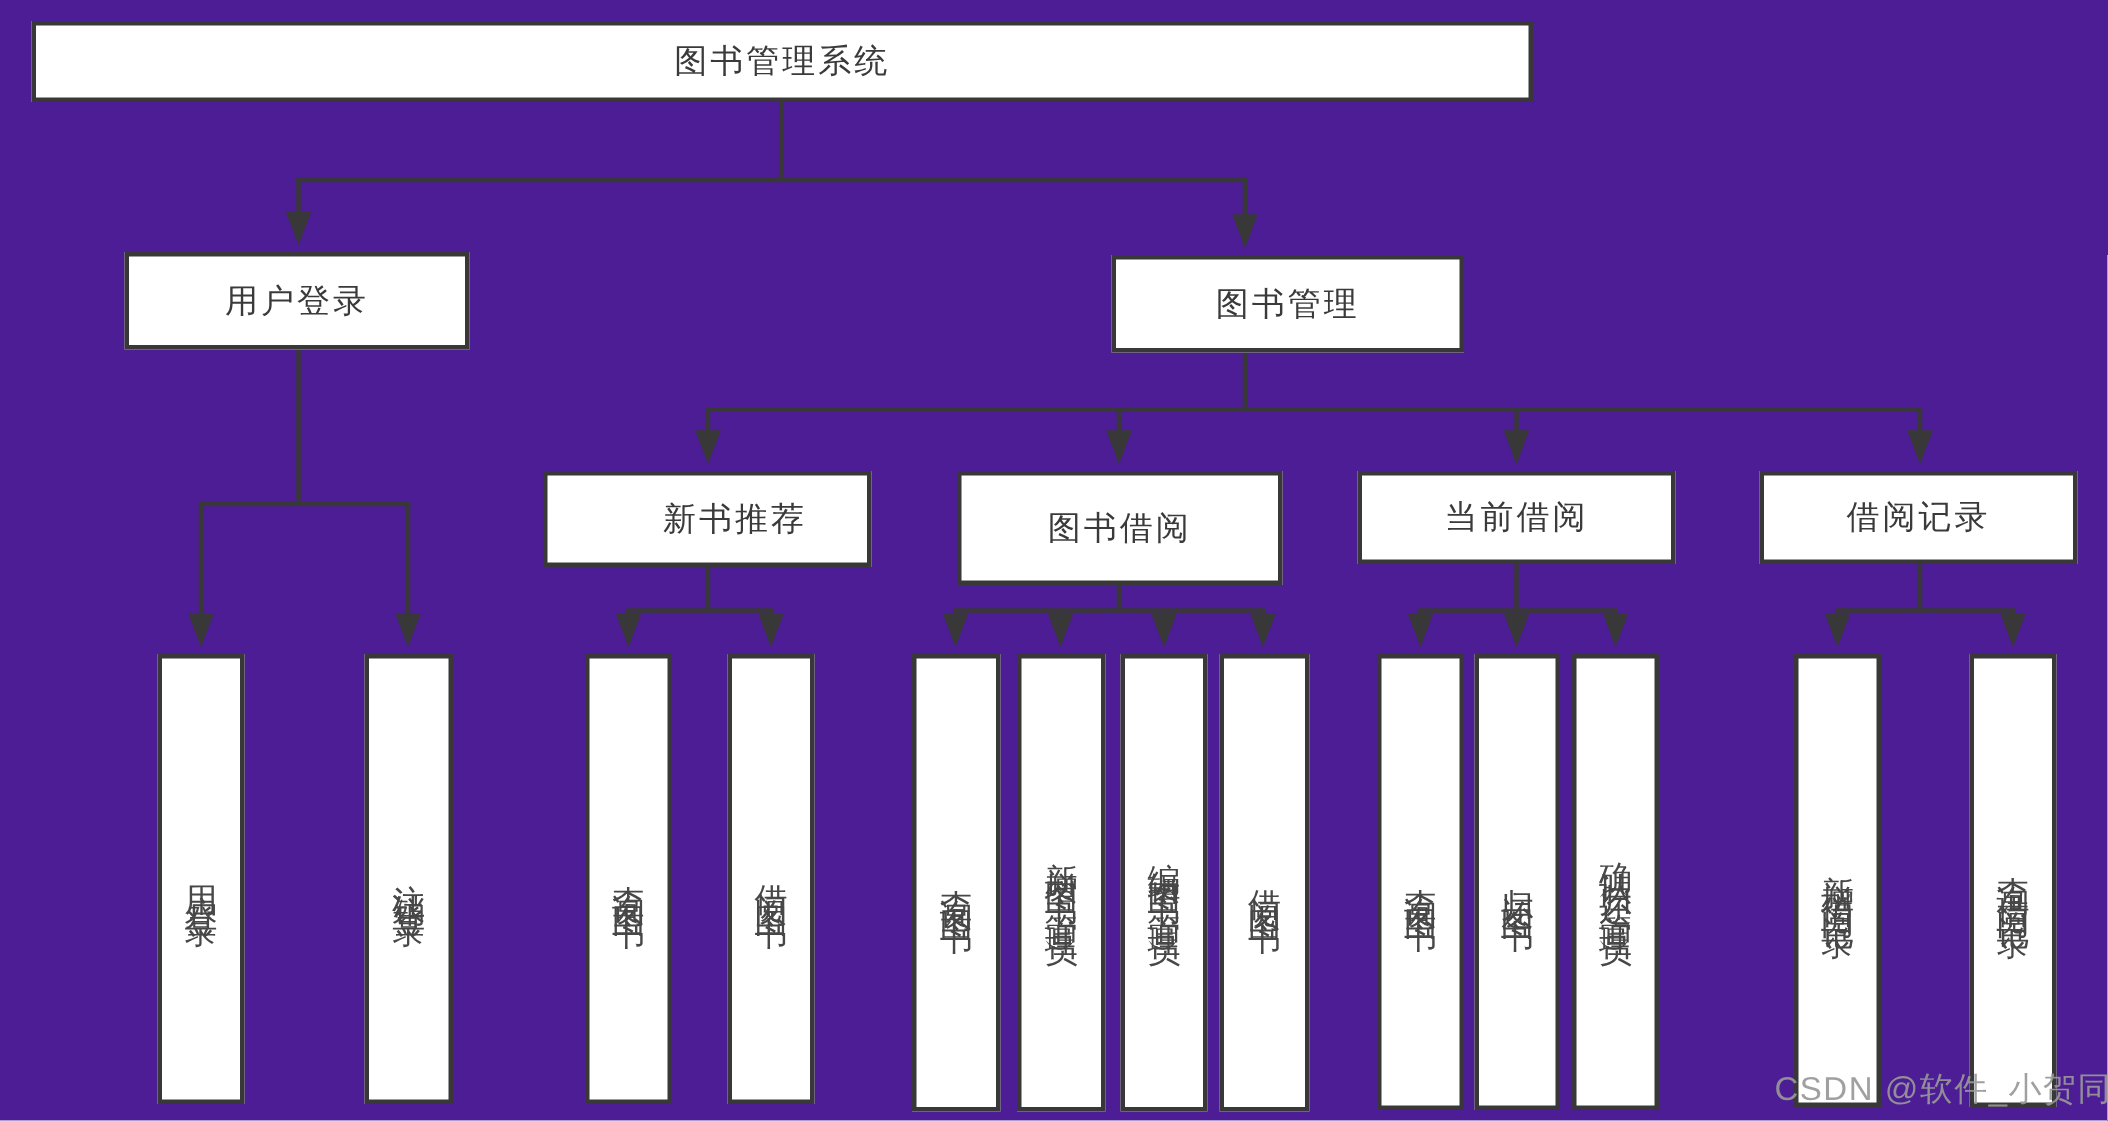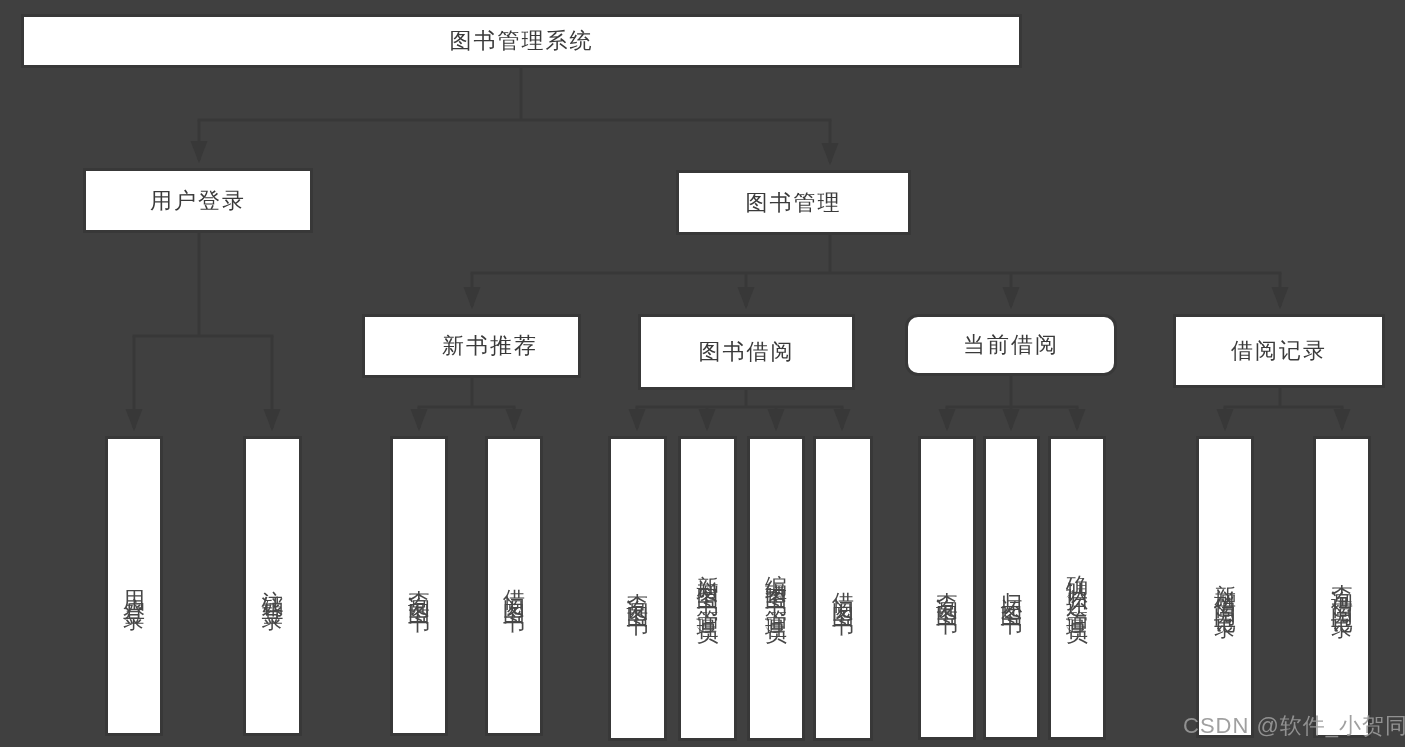--- a/index.html
+++ b/index.html
@@ -5,21 +5,21 @@
   html, body {
     margin: 0;
     padding: 0;
     background: #ffffff;
     font-family: "Liberation Sans", "DejaVu Sans", sans-serif;
   }
   .canvas {
     position: relative;
     width: 1405px;
     height: 747px;
-    background: #404040;
+    background: #4c1d95;
     overflow: hidden;
   }
   .connectors {
     position: absolute;
     left: 0; top: 0;
     width: 1405px; height: 747px;
   }
   .connectors line {
     stroke: #383838;
     stroke-width: 3;
@@ -111,26 +111,26 @@
 
     <line x1="1280" y1="376" x2="1280" y2="407"></line>
     <line x1="1223.5" y1="407" x2="1343.5" y2="407"></line>
     <line x1="1225" y1="407" x2="1225" y2="428" marker-end="url(#arrow)"></line>
     <line x1="1342" y1="407" x2="1342" y2="428" marker-end="url(#arrow)"></line>
   </svg>
 
   <div class="hbox" style="left:21px; top:14px; width:1001px; height:54px;">图书管理系统</div>
 
   <div class="hbox" style="left:83px; top:168px; width:230px; height:65px;">用户登录</div>
-  <div class="hbox" style="left:676px; top:170px; width:235px; height:65px;">图书管理</div>
+  <div class="hbox" style="left:741px; top:170px; width:235px; height:65px;">图书管理</div>
 
   <div class="hbox" style="left:362px; top:314px; width:219px; height:64px;padding-left:37px;">新书推荐</div>
   <div class="hbox" style="left:638px; top:314px; width:217px; height:76px;">图书借阅</div>
-  <div class="hbox" style="left:905px; top:314px; width:212px; height:62px;border-radius:13px;">当前借阅</div>
-  <div class="hbox" style="left:1173px; top:314px; width:212px; height:74px;">借阅记录</div>
+  <div class="hbox" style="left:905px; top:314px; width:212px; height:62px;">当前借阅</div>
+  <div class="hbox" style="left:1173px; top:314px; width:212px; height:62px;">借阅记录</div>
 
   <div class="vbox" style="left:105px; top:436px; width:58px; height:300px;">用户登录</div>
   <div class="vbox" style="left:243px; top:436px; width:59px; height:300px;">注销登录</div>
 
   <div class="vbox" style="left:390px; top:436px; width:58px; height:300px;">查询图书</div>
   <div class="vbox" style="left:485px; top:436px; width:58px; height:300px;">借阅图书</div>
 
   <div class="vbox" style="left:608px; top:436px; width:59px; height:305px;">查询图书</div>
   <div class="vbox" style="left:678px; top:436px; width:59px; height:305px;">新增图书（管理员）</div>
   <div class="vbox" style="left:747px; top:436px; width:58px; height:305px;">编辑图书（管理员）</div>

